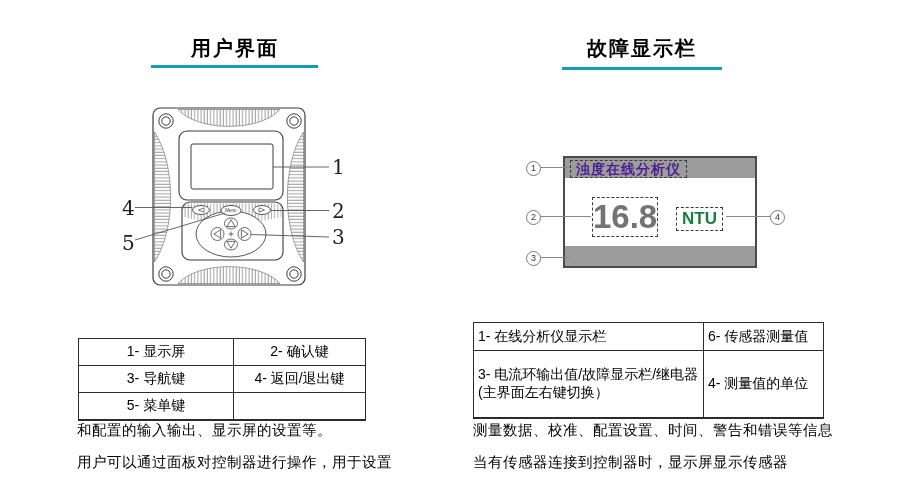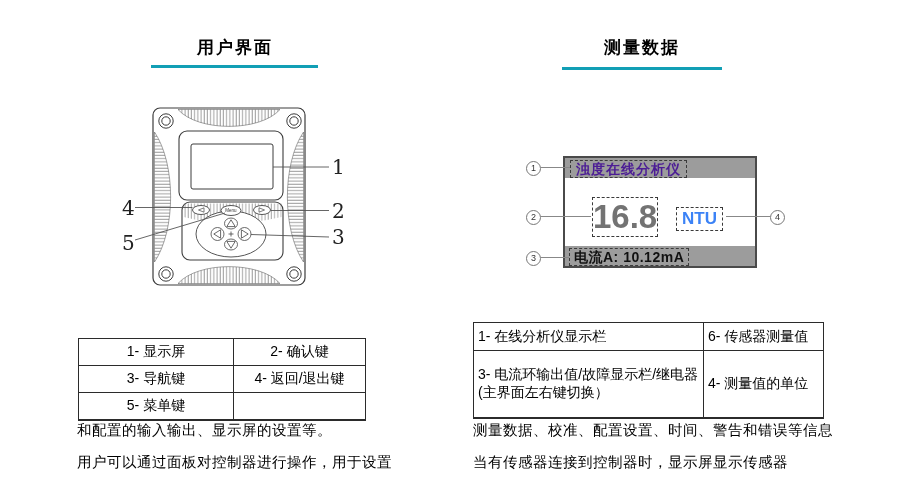--- a/index.html
+++ b/index.html
@@ -1,37 +1,37 @@
 <!DOCTYPE html>
 <html><head>
 <meta charset="utf-8">
 <style>
   html,body{margin:0;padding:0;}
   body{
     width:900px;height:495px;position:relative;background:#ffffff;
     font-family:"Liberation Sans",sans-serif;color:#000;overflow:hidden;
   }
   .abs{position:absolute;}
-  .title{font-size:17px;font-weight:bold;text-align:center;letter-spacing:2px;height:24px;line-height:24px;}
+  .title{font-size:20px;font-weight:bold;text-align:center;letter-spacing:2px;height:24px;line-height:24px;}
   .rule{height:3px;background:#129FB5;}
   
   table.parts{border-collapse:collapse;table-layout:fixed;font-size:14px;}
   table.parts td{border:1px solid #2b2b2b;padding:1px 4px;}
   table.parts{border:1px solid #2b2b2b;border-bottom:2px solid #2b2b2b;}
   .t-left td{text-align:center;height:24px;}
   .t-right td{text-align:left;vertical-align:middle;}
   
   .para{font-size:14.5px;line-height:32px;letter-spacing:0.5px;white-space:nowrap;}
   
   .screen{width:194px;height:112px;border:2px solid #4a4a4a;box-sizing:border-box;background:#fff;}
   .bar{position:absolute;left:0;width:190px;height:20px;background:#9C9C9C;}
   .dashbox{border:1px dashed #3a3a3a;box-sizing:border-box;display:inline-block;}
   .hdr-text{font-size:14px;font-weight:bold;letter-spacing:1px;padding:0 5px;line-height:16px;color:#4c1d95;}
   .val-text{font-size:33px;font-weight:600;color:#737373;text-align:center;line-height:38px;width:66px;height:40px;}
-  .unit-text{font-size:17px;font-weight:600;color:#3b82f6;text-align:center;line-height:22px;width:47px;height:24px;}
+  .unit-text{font-size:17px;font-weight:600;color:#15803d;text-align:center;line-height:22px;width:47px;height:24px;}
   .ftr-text{font-size:14px;font-weight:600;letter-spacing:0.5px;padding:0 4px;line-height:16px;color:#111;}
   
   .co{width:13px;height:13px;border:1px solid #777;border-radius:50%;font-size:9px;line-height:13px;
       text-align:center;color:#333;background:#fff;}
   .ln{position:absolute;height:1px;background:#888;}
 </style>
 </head>
 <body>
 
 <div class="abs title" style="left:152px;top:36px;width:166px;">用户界面</div>
@@ -129,30 +129,29 @@
     <td></td>
   </tr>
 </tbody>
   </table>
 
 <div class="abs para" style="left:77px;top:414px;width:340px;">
   <div>和配置的输入输出、显示屏的设置等。</div>
   <div>用户可以通过面板对控制器进行操作，用于设置</div>
 </div>
 
-<div class="abs title" style="left:562px;top:36px;width:160px;">测量数据</div>
+<div class="abs title" style="left:562px;top:36px;width:160px;">故障显示栏</div>
 <div class="abs rule" style="left:562px;top:67px;width:160px;"></div>
 
 <div class="abs screen" style="left:563px;top:156px;">
   <div class="bar" style="top:0;"></div>
   <div class="bar" style="top:88px;"></div>
   <span class="dashbox hdr-text abs" style="left:5px;top:2px;">浊度在线分析仪</span>
   <span class="dashbox val-text abs" style="left:27px;top:39px;">16.8</span>
   <span class="dashbox unit-text abs" style="left:111px;top:49px;">NTU</span>
-  <span class="dashbox ftr-text abs" style="left:4px;top:90px;">电流A: 10.12mA</span>
 </div>
 
 <div class="ln" style="left:541px;top:167px;width:29px;"></div>
 <div class="ln" style="left:541px;top:216px;width:50px;"></div>
 <div class="ln" style="left:541px;top:257px;width:28px;"></div>
 <div class="ln" style="left:726px;top:216px;width:44px;"></div>
 <div class="co abs" style="left:526px;top:161px;">1</div>
 <div class="co abs" style="left:526px;top:210px;">2</div>
 <div class="co abs" style="left:526px;top:251px;">3</div>
 <div class="co abs" style="left:770px;top:210px;">4</div>

